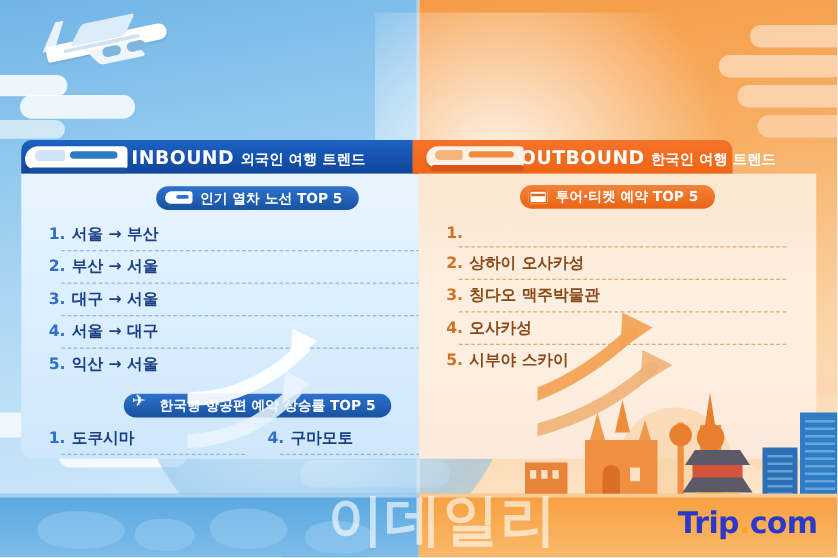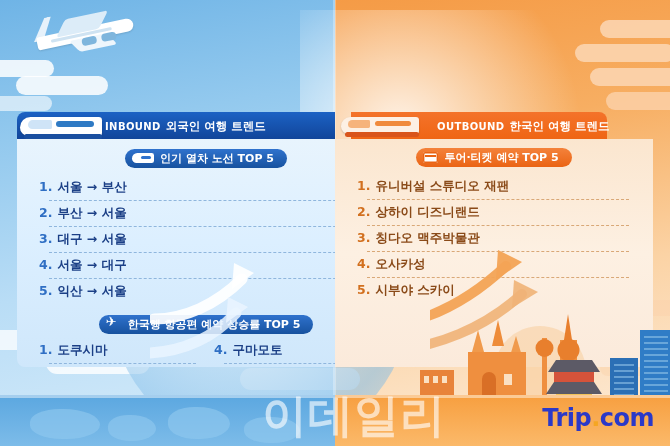--- a/index.html
+++ b/index.html
@@ -48,24 +48,24 @@
   
   .title-wrap{position:absolute;left:0;top:34px;width:670px;text-align:center;}
   .title{font-size:27px;font-weight:bold;color:#17306e;letter-spacing:-0.5px;
     text-shadow:0 2px 2px rgba(255,255,255,.55);}
   .subtitle{margin-top:4px;font-size:11.5px;color:#3a4a6b;letter-spacing:.2px;}
 
   
   .bar{position:absolute;top:112px;height:27px;display:flex;align-items:center;}
   .bar-left{left:17px;width:318px;background:linear-gradient(180deg,#1c62c4,#11459a);
     border-radius:8px 0 0 0;}
-  .bar-right{left:351px;width:256px;background:linear-gradient(180deg,#f4732a,#ef6514);
+  .bar-right{left:330px;width:256px;background:linear-gradient(180deg,#f4732a,#ef6514);
     border-radius:0 8px 0 0;}
   .bar-title{color:#fff;font-weight:bold;font-size:13.5px;white-space:nowrap;}
-  .bar-title .big{font-size:10px;letter-spacing:.4px;}
+  .bar-title .big{font-size:15px;letter-spacing:.4px;}
   .bar-title .sm{font-size:11.5px;margin-left:5px;}
 
   
   .ktx{position:absolute;left:20px;top:108px;width:80px;height:34px;}
   .ktx .nose{position:absolute;left:0;top:9px;width:82px;height:19px;background:#fff;
     border-radius:22px 7px 7px 18px;box-shadow:0 1px 2px rgba(0,0,0,.2);}
   .ktx .win{position:absolute;left:36px;top:13px;width:38px;height:6px;background:#2f7ac4;border-radius:3px;}
   .ktx .base{position:absolute;left:4px;top:26px;width:78px;height:5px;background:#1a4fa0;border-radius:3px;}
   .ktx .cab{position:absolute;left:8px;top:12px;width:24px;height:9px;background:#cfe4f7;border-radius:9px 3px 3px 8px;}
 
@@ -280,26 +280,25 @@
   <div class="panel panel-right">
     <div class="pill-row">
       <span class="pill pill-orange">
         <span class="pill-ticket"></span>
         <span>투어·티켓 예약 TOP 5</span>
       </span>
     </div>
     <div class="list">
       <div class="li li-orange">
         <span class="num">1.</span>
-        <span>유니버설 스튜디오 재팬</span>
       </div>
       <div class="sep sep-o"></div>
       <div class="li li-orange">
         <span class="num">2.</span>
-        <span>상하이 디즈니랜드</span>
+        <span>상하이 오사카성</span>
       </div>
       <div class="sep sep-o"></div>
       <div class="li li-orange">
         <span class="num">3.</span>
         <span>칭다오 맥주박물관</span>
       </div>
       <div class="sep sep-o"></div>
       <div class="li li-orange">
         <span class="num">4.</span>
         <span>오사카성</span>

